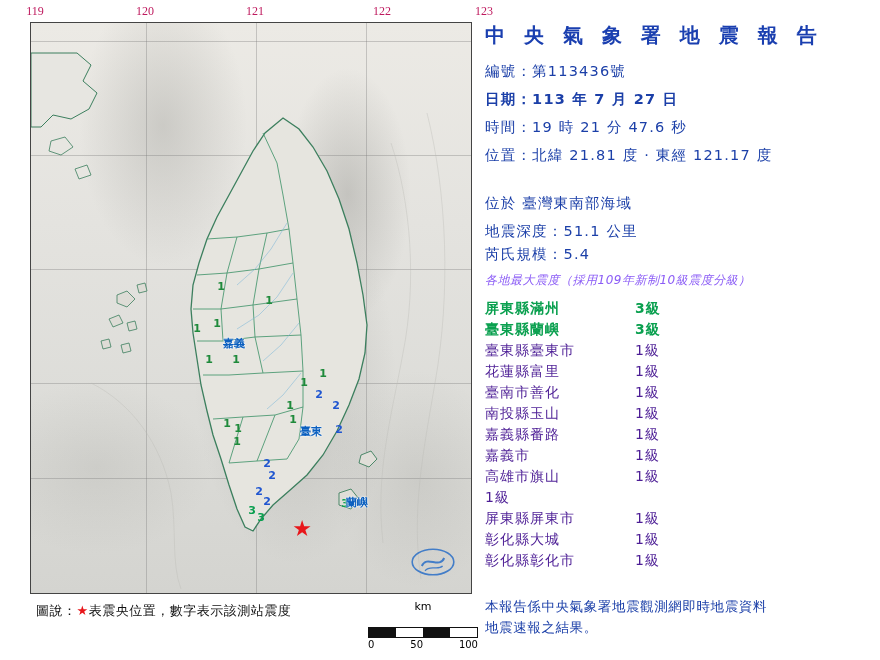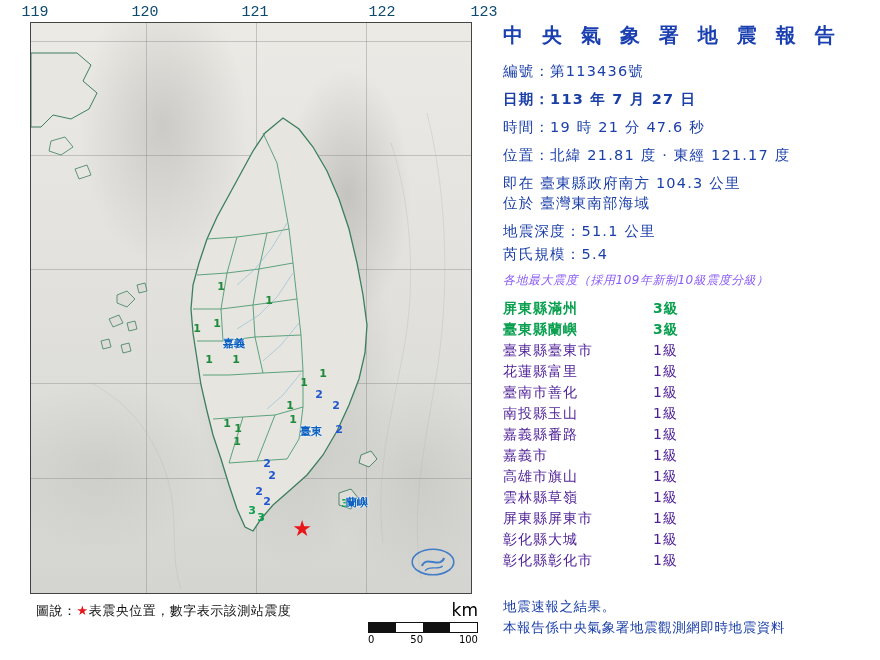--- a/index.html
+++ b/index.html
@@ -34,22 +34,22 @@
       radial-gradient(ellipse 140px 260px at 60% 62%, rgba(130,130,125,.28), rgba(0,0,0,0) 72%),
       radial-gradient(ellipse 160px 120px at 15% 78%, rgba(160,160,155,.22), rgba(0,0,0,0) 72%),
       radial-gradient(ellipse 120px 150px at 88% 80%, rgba(150,150,145,.20), rgba(0,0,0,0) 72%);
   }
   .grid-line{position:absolute;background:rgba(120,120,120,.35);}
   .grid-v{width:1px;top:0;bottom:0;}
   .grid-h{height:1px;left:0;right:0;}
 
   
   .axis-lab{
-    position:absolute;font-size:15px;color:#0c4a6e;
-    font-family:Liberation Mono, monospace;
+    position:absolute;font-size:12px;color:#be185d;
+    font-family:Liberation Serif, serif;
   }
   .axis-top{top:4px;transform:translateX(-50%);}
   .axis-left{left:4px;transform:translateY(-50%);margin-left:31px;}
 
   
   #island{position:absolute;left:0;top:0;width:440px;height:570px;}
 
   
   .intensity-num{
     position:absolute;font-size:11px;font-weight:bold;
@@ -74,30 +74,30 @@
     color:#2a6fc7;opacity:.85;
   }
   
   #map-caption{
     position:absolute;left:36px;top:602px;width:300px;
     font-size:13px;color:#111;letter-spacing:.5px;
   }
   #map-caption .star{color:#e8161a;}
   
   #scalebar{position:absolute;left:368px;top:600px;width:110px;}
-  #scalebar .km{font-size:17px;text-align:right;margin-bottom:2px;}
+  #scalebar .km{font-size:11px;text-align:center;margin-bottom:14px;}
   #scalebar .bar{height:9px;display:flex;border:1px solid #111;}
   #scalebar .bar span{flex:1;}
   #scalebar .bar .b{background:#111;}
   #scalebar .bar .w{background:#fff;}
   #scalebar .ticks{display:flex;justify-content:space-between;font-size:10px;margin-top:1px;}
 
   
   #info-panel{
-    position:absolute;left:498px;top:0;width:382px;height:660px;
+    position:absolute;left:480px;top:0;width:382px;height:660px;
     color:#111;
   }
   #report-title{
     position:absolute;left:5px;top:22px;
     font-size:20px;font-weight:bold;color:#1a3fb0;letter-spacing:6px;
   }
   .kv{
     position:absolute;left:5px;font-size:14.5px;color:#1b3fa8;letter-spacing:1.2px;
     white-space:nowrap;
   }
@@ -278,23 +278,20 @@
   </div>
   <div class="kv" style="top:90px;font-weight:bold;">
     <span>日期：</span><span class="val">113 年 7 月 27 日</span>
   </div>
   <div class="kv" style="top:118px;">
     <span>時間：</span><span class="val">19 時 21 分 47.6 秒</span>
   </div>
   <div class="kv" style="top:146px;">
     <span>位置：</span><span class="val">北緯 21.81 度 · 東經 121.17 度</span>
   </div>
-  <div class="kv" style="top:174px;">
-    <span>即在</span>&nbsp;<span class="val">臺東縣政府南方 104.3 公里</span>
-  </div>
   <div class="kv" style="top:194px;">
     <span>位於</span>&nbsp;<span class="val">臺灣東南部海域</span>
   </div>
   <div class="kv" style="top:222px;">
     <span>地震深度：</span><span class="val">51.1 公里</span>
   </div>
   <div class="kv" style="top:245px;">
     <span>芮氏規模：</span><span class="val">5.4</span>
   </div>
 
@@ -330,34 +327,33 @@
       </div>
       <div class="int-row">
         <span class="place lvl1">嘉義市</span>
         <span class="lvl lvl1">1級</span>
       </div>
       <div class="int-row">
         <span class="place lvl1">高雄市旗山</span>
         <span class="lvl lvl1">1級</span>
       </div>
       <div class="int-row">
-        <span class="place lvl1">雲林縣草嶺</span>
         <span class="lvl lvl1">1級</span>
       </div>
       <div class="int-row">
         <span class="place lvl1">屏東縣屏東市</span>
         <span class="lvl lvl1">1級</span>
       </div>
       <div class="int-row">
         <span class="place lvl1">彰化縣大城</span>
         <span class="lvl lvl1">1級</span>
       </div>
       <div class="int-row">
         <span class="place lvl1">彰化縣彰化市</span>
         <span class="lvl lvl1">1級</span>
       </div>
     </div>
 
   <div id="footnote">
+      <div>本報告係中央氣象署地震觀測網即時地震資料</div>
       <div>地震速報之結果。</div>
-      <div>本報告係中央氣象署地震觀測網即時地震資料</div>
     </div>
 </div>
 
 </body></html>

